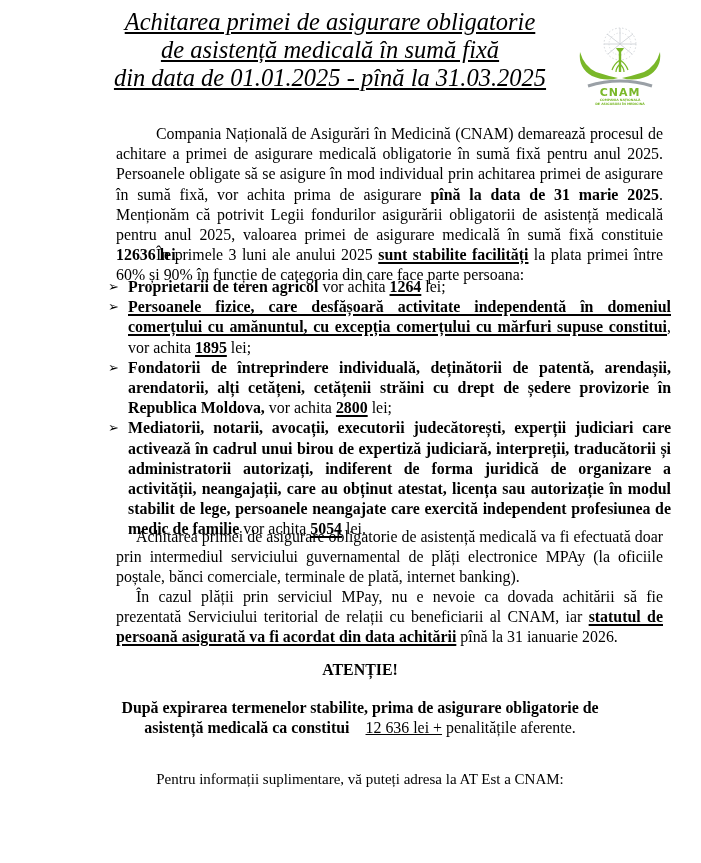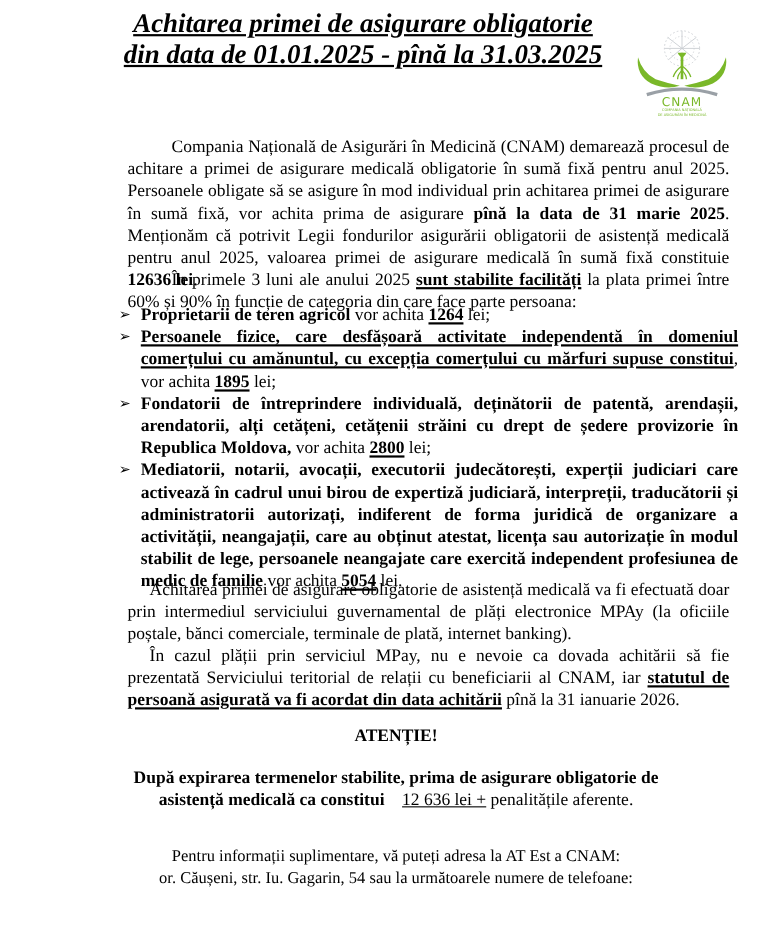--- a/index.html
+++ b/index.html
@@ -1,21 +1,21 @@
 <!DOCTYPE html>
 <html><head>
 <meta charset="utf-8">
 <style>
   html, body { margin: 0; padding: 0; background: #ffffff; }
   body { width: 701px; height: 863px; position: relative; overflow: hidden;
          font-family: "Liberation Serif", "DejaVu Serif", serif; color: #000; }
   .title { position: absolute; left: 100px; top: 8px; width: 460px; text-align: center;
-           font-weight: bold; font-style: italic; font-size: 24.5px; line-height: 28px;
+           font-weight: normal; font-style: italic; font-size: 24.5px; line-height: 28px;
            text-decoration: underline; text-underline-offset: 2px; }
-  .logo { position: absolute; left: 570px; top: 26px; width: 100px; height: 80px; }
+  .logo { position: absolute; left: 570px; top: 26px; width: 100px; height: 80px; font-weight: bold; }
   .body-text { position: absolute; left: 108px; width: 563px; font-size: 15.9px; line-height: 20.2px; }
   .para { text-align: justify; text-indent: 20px; margin: 8px; }
   .p1 { top: 116px; }
   .p1 .para { text-indent: 40px; }
   .p2 { top: 237px; }
   .p2 .para { text-indent: 40px; }
   ul.bullets { list-style: none; margin: 0; padding: 0; }
   ul.bullets li { position: relative; padding-left: 20px; text-align: justify; }
   .bullet-glyph { position: absolute; left: 0; top: 0; font-weight: bold; font-family: "DejaVu Sans", sans-serif; font-size: 13px; }
   .b { font-weight: bold; }
@@ -30,20 +30,21 @@
   .warning .uu { text-decoration: underline; font-weight: normal; margin-left: 12px; }
   .footer { position: absolute; left: 100px; top: 770px; width: 520px; text-align: center;
             font-size: 15px; line-height: 19.5px; }
   .footer div { white-space: nowrap; }
 </style>
 </head>
 <body>
 
 <div class="title">
   <div>Achitarea primei de asigurare obligatorie</div>
+  <div>de asistență medicală în sumă fixă</div>
   <div>din data de 01.01.2025 - pînă la 31.03.2025</div>
 </div>
 
 <div class="logo">
   <svg width="100" height="80" viewBox="0 0 100 80">
 
     <g stroke="#c9cdd2" stroke-width="0.8" fill="none">
       <circle cx="50" cy="18" r="16" stroke-dasharray="1.5 2"></circle>
       <circle cx="50" cy="18" r="11" stroke-dasharray="1 2"></circle>
       <line x1="50" y1="18" x2="50" y2="2"></line>
@@ -103,14 +104,13 @@
   <p class="para"><span>În cazul plății prin serviciul MPay, nu e nevoie ca dovada achitării să fie prezentată Serviciului teritorial de relații cu beneficiarii al CNAM, iar </span><span class="b u">statutul de persoană asigurată va fi acordat din data  achitării</span><span> pînă la 31 ianuarie 2026.</span></p>
 </div>
 
 <div class="attention">ATENȚIE!</div>
 <div class="warning">
   <span>După expirarea termenelor stabilite, prima de asigurare obligatorie de asistență medicală ca constitui </span><span class="uu">12 636 lei +</span><span style="font-weight:normal"> penalitățile aferente.</span>
 </div>
 
 <div class="footer">
   <div>Pentru informații suplimentare, vă puteți adresa la AT Est a CNAM:</div>
-  <div>or. Căușeni, str. Iu. Gagarin, 54 sau la următoarele numere de telefoane:</div>
 </div>
 
 </body></html>

